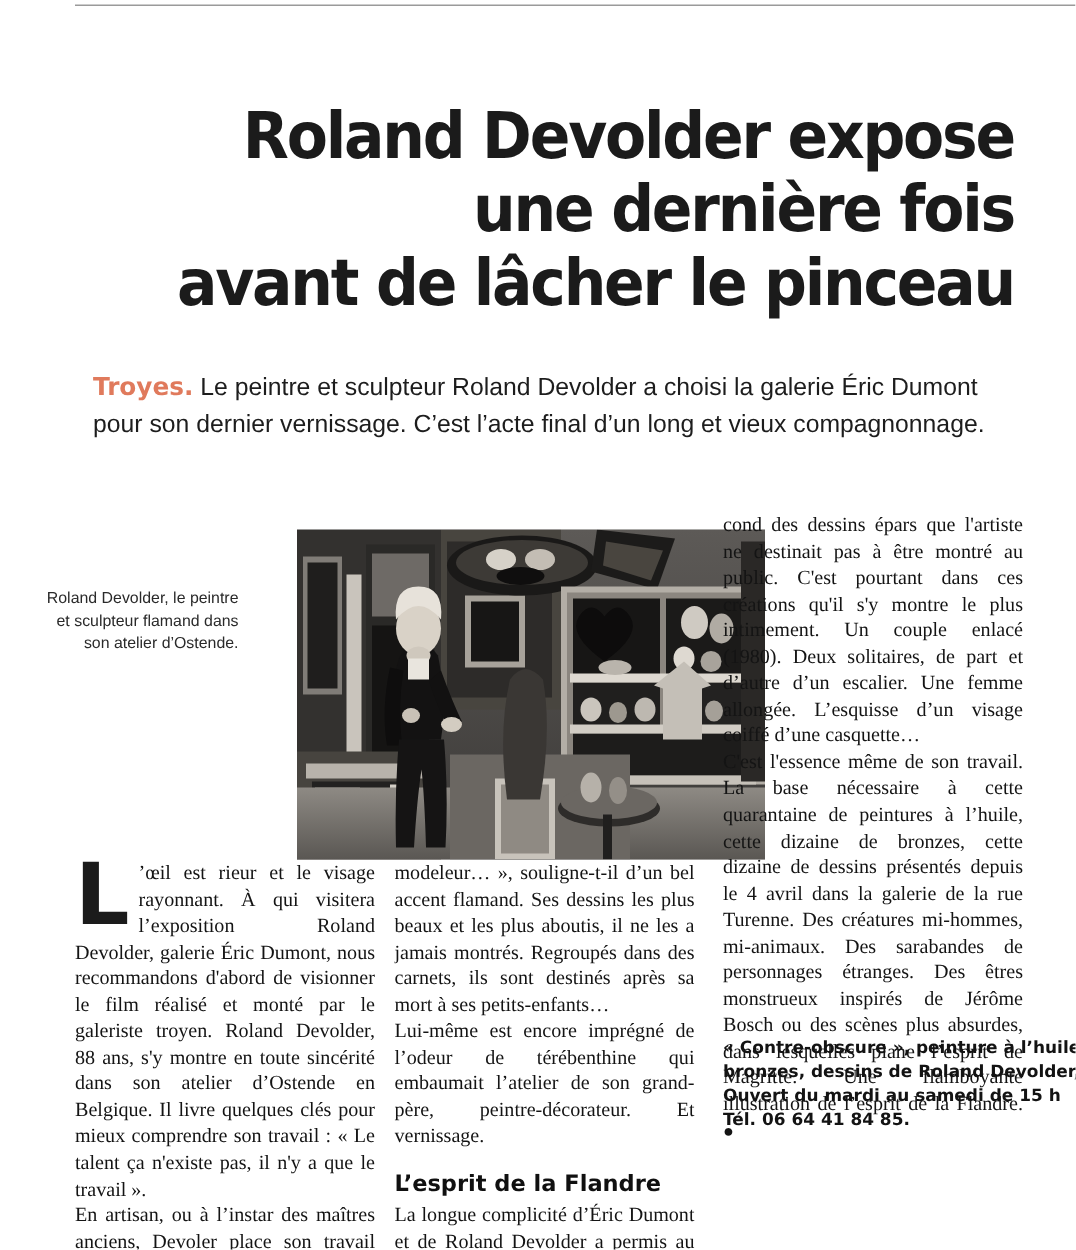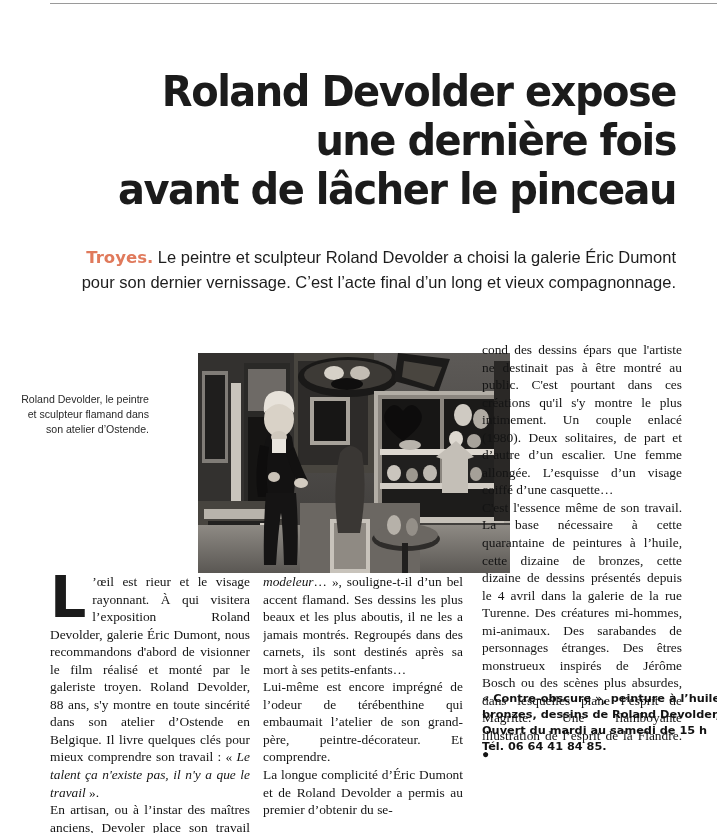--- a/index.html
+++ b/index.html
@@ -43,21 +43,21 @@
     transform-origin: right top;
   }
   .headline .hl-line { display: block; white-space: nowrap; }
 
   
   .standfirst {
     position: absolute;
     left: 62px;
     top: 228px;
     width: 614px;
-    text-align: right;
+    text-align: left;
     font-family: "Liberation Sans", sans-serif;
     font-size: 16.5px;
     line-height: 1.55;
     color: #1d1d1d;
   }
   .standfirst .kicker {
     font-family: "DejaVu Sans", sans-serif;
     font-weight: bold;
     color: #e07a5c;
   }
@@ -70,21 +70,21 @@
     width: 312px;
     height: 220px;
     overflow: hidden;
     background: #6d6a66;
   }
   .photo svg { display: block; width: 100%; height: 100%; }
 
   
   .caption {
     position: absolute;
-    left: 18px;
+    left: 28px;
     top: 381px;
     width: 131px;
     text-align: right;
     font-family: "Liberation Sans", sans-serif;
     font-size: 10.6px;
     line-height: 1.45;
     color: #2a2a2a;
   }
 
   
@@ -92,21 +92,21 @@
     position: absolute;
     font-family: "Liberation Serif", serif;
     font-size: 13.4px;
     line-height: 1.31;
     text-align: justify;
     color: #141414;
     -webkit-hyphens: auto;
     hyphens: auto;
   }
   .col p { margin: 0; }
-  .col .it { font-style: italic; }
+  .col .it { }
 
   #col1 { left: 50px;  top: 573px; width: 200px; height: 262px; overflow: hidden; }
   #col2 { left: 263px; top: 573px; width: 200px; height: 262px; overflow: hidden; }
   #col3 { left: 482px; top: 341px; width: 200px; }
 
   
   .dropcap {
     float: left;
     font-family: "DejaVu Sans", sans-serif;
     font-weight: bold;
@@ -248,21 +248,22 @@
 
 <p class="caption">Roland Devolder, le peintre et sculpteur flamand dans son atelier d’Ostende.</p>
 
 <div class="col" id="col1">
   <p><span class="dropcap">L</span><span>’œil est rieur et le visage rayonnant. À qui visitera l’exposition Roland Devolder, galerie Éric Dumont, nous recommandons d'abord de visionner le film réalisé et monté par le galeriste troyen. Roland Devolder, 88 ans, s'y montre en toute sincérité dans son atelier d’Ostende en Belgique. Il livre quelques clés pour mieux comprendre son travail : « </span><span class="it">Le talent ça n'existe pas, il n'y a que le travail</span><span> ».</span></p>
   <p><span>En artisan, ou à l’instar des maîtres anciens, Devoler place son travail dans son contexte. Ses bronzes, « </span></p>
 </div>
 
 <div class="col" id="col2">
   <p><span class="it">modeleur</span><span>… », souligne-t-il d’un bel accent flamand. Ses dessins les plus beaux et les plus aboutis, il ne les a jamais montrés. Regroupés dans des carnets, ils sont destinés après sa mort à ses petits-enfants…</span></p>
-  <p>Lui-même est encore imprégné de l’odeur de térébenthine qui embaumait l’atelier de son grand-père, peintre-décorateur. Et comprendre.</p>
+  <p>Lui-même est encore imprégné de l’odeur de térébenthine qui embaumait l’atelier de son grand-père, peintre-décorateur. Et vernissage.</p>
+  <h2 class="subhead">L’esprit de la Flandre</h2>
   <p>La longue complicité d’Éric Dumont et de Roland Devolder a permis au premier d’obtenir du se-</p>
 </div>
 
 <div class="col" id="col3">
   <p>cond des dessins épars que l'artiste ne destinait pas à être montré au public. C'est pourtant dans ces créations qu'il s'y montre le plus intimement. Un couple enlacé (1980). Deux solitaires, de part et d’autre d’un escalier. Une femme allongée. L’esquisse d’un visage coiffé d’une casquette…</p>
   <p><span>C'est l'essence même de son travail. La base nécessaire à cette quarantaine de peintures à l’huile, cette dizaine de bronzes, cette dizaine de dessins présentés depuis le 4 avril dans la galerie de la rue Turenne. Des créatures mi-hommes, mi-animaux. Des sarabandes de personnages étranges. Des êtres monstrueux inspirés de Jérôme Bosch ou des scènes plus absurdes, dans lesquelles plane l’esprit de Magritte. Une flamboyante illustration de l’esprit de la Flandre. </span><span class="endmark">●</span></p>
 </div>
 
 <aside class="infobox">
   <div>« Contre-obscure », peinture à l’huile,</div>

